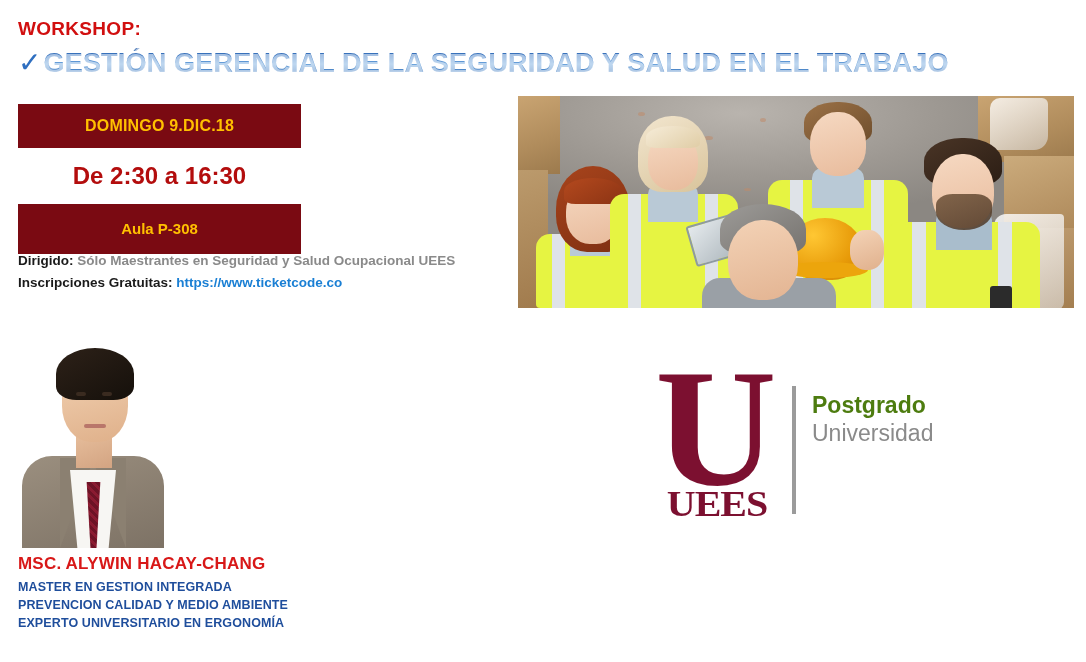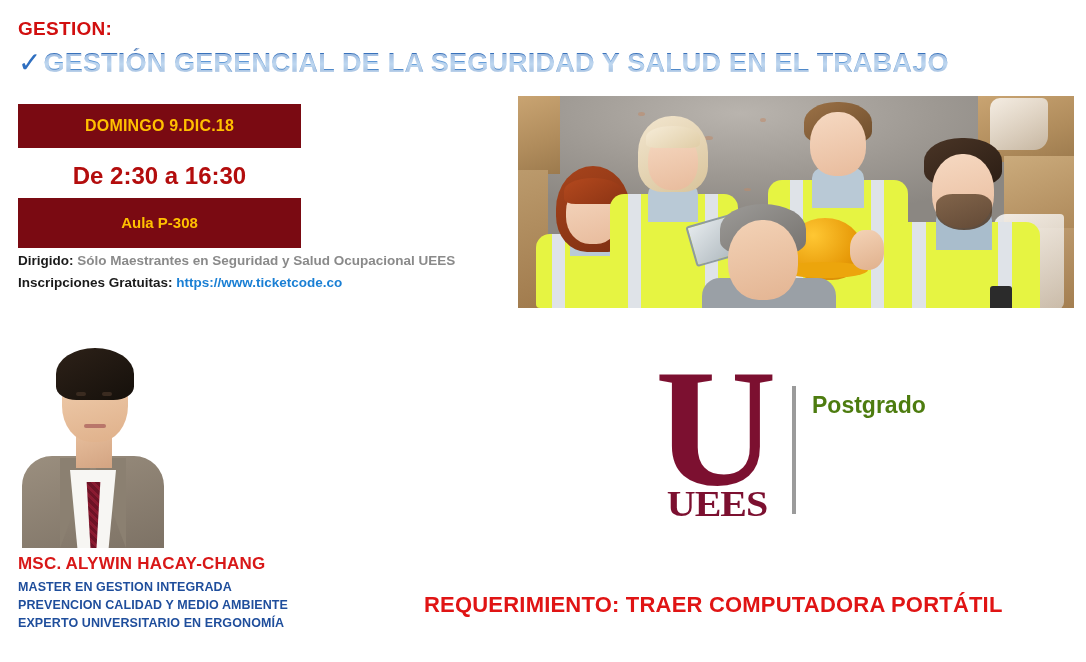--- a/index.html
+++ b/index.html
@@ -92,21 +92,21 @@
     top: 162px;
     width: 283px;
     text-align: center;
     font-size: 24px;
     font-weight: bold;
     color: #b30d0d;
   }
 
   .box-venue {
     left: 18px;
-    top: 198px;
+    top: 204px;
     width: 283px;
     height: 50px;
     gap: 1px;
   }
   .box-venue .txt {
     font-size: 15px;
     font-weight: bold;
     color: #ffc000;
     line-height: 1.25;
   }
@@ -457,21 +457,21 @@
     font-weight: bold;
     color: #e01414;
     letter-spacing: 0.2px;
   }
 </style>
 </head>
 <body>
 
 <div id="flyer">
 
-  <div class="workshop-label">GESTION:</div>
+  <div class="workshop-label">WORKSHOP:</div>
 
   <div class="headline-row">
     <span class="check-icon">✓</span>
     <span class="headline">GESTIÓN GERENCIAL DE LA SEGURIDAD Y SALUD EN EL TRABAJO</span>
   </div>
 
   <div class="maroon-box box-date">
     <span class="txt">DOMINGO 9.DIC.18</span>
   </div>
 
@@ -573,18 +573,18 @@
   </div>
 
   <div class="logo">
     <div class="logo-mark">
       <div class="logo-u">U</div>
       <div class="logo-uees">UEES</div>
     </div>
     <div class="logo-divider"></div>
     <div class="logo-text">
       <span class="bold">Postgrado</span>
-    </div>
-  </div>
-
-  <div class="requirement">REQUERIMIENTO: TRAER COMPUTADORA PORTÁTIL</div>
+      <span class="light">Universidad</span>
+    </div>
+  </div>
+
 
 </div>
 
 </body></html>

